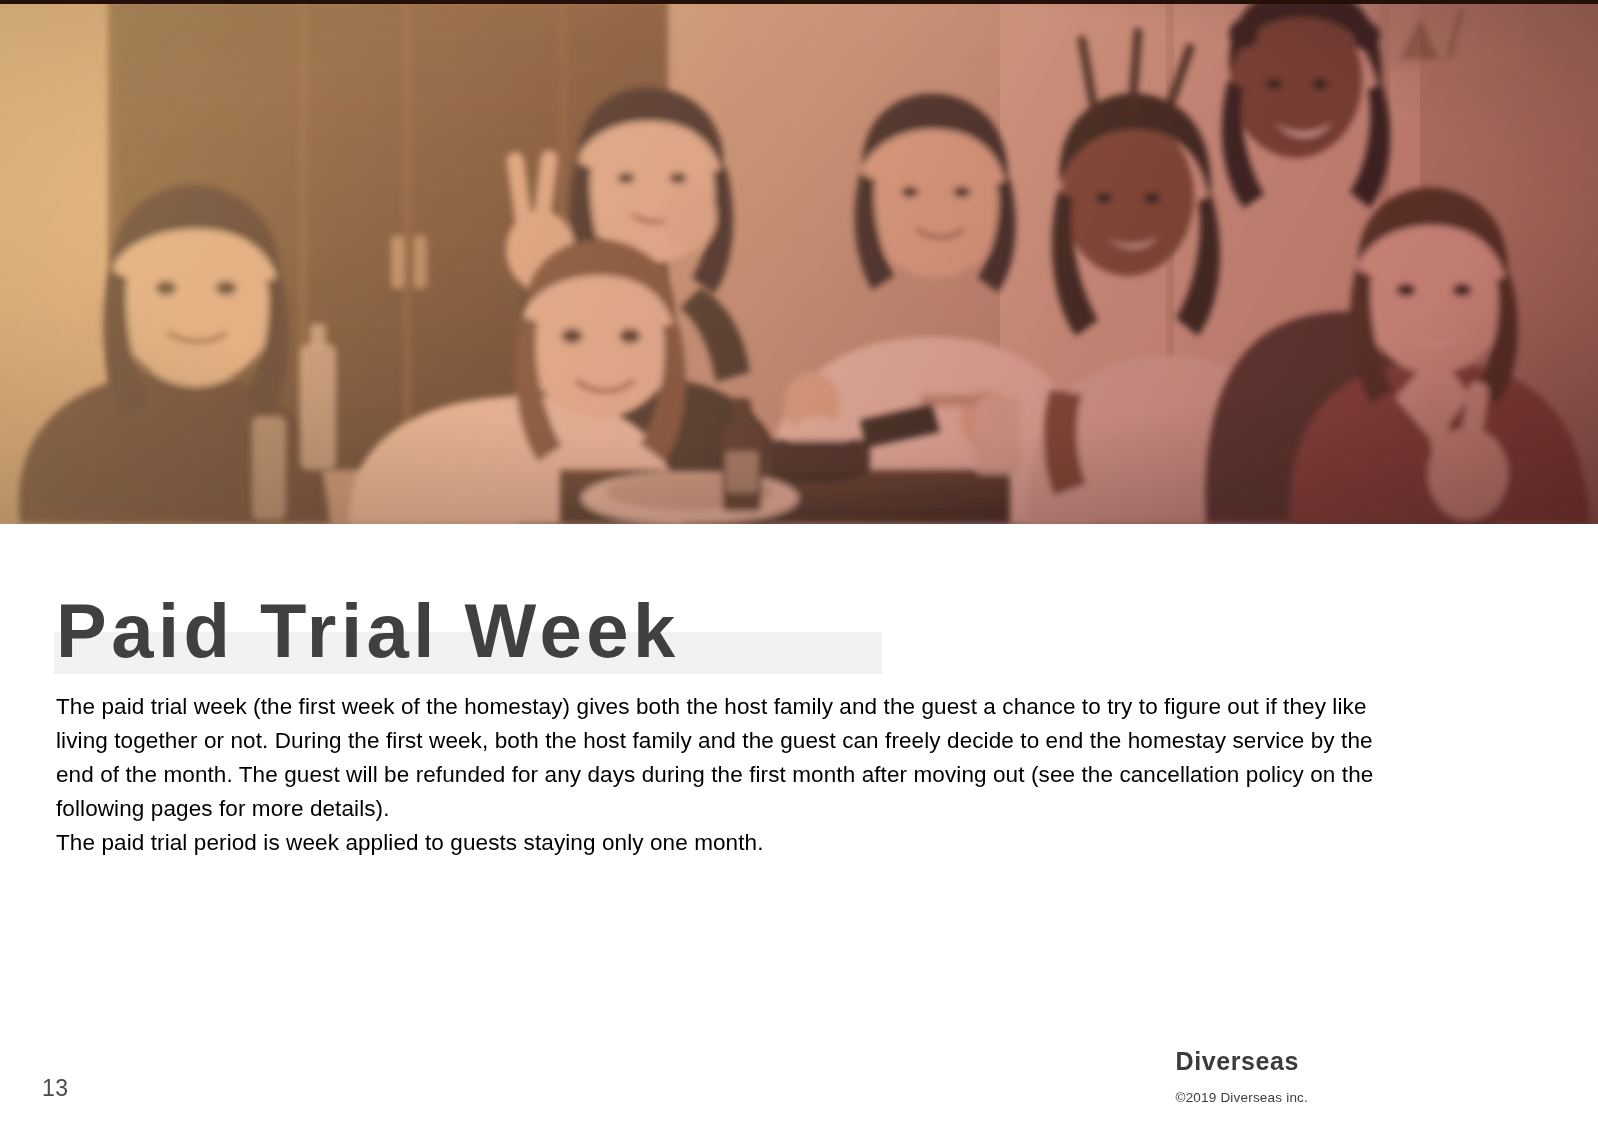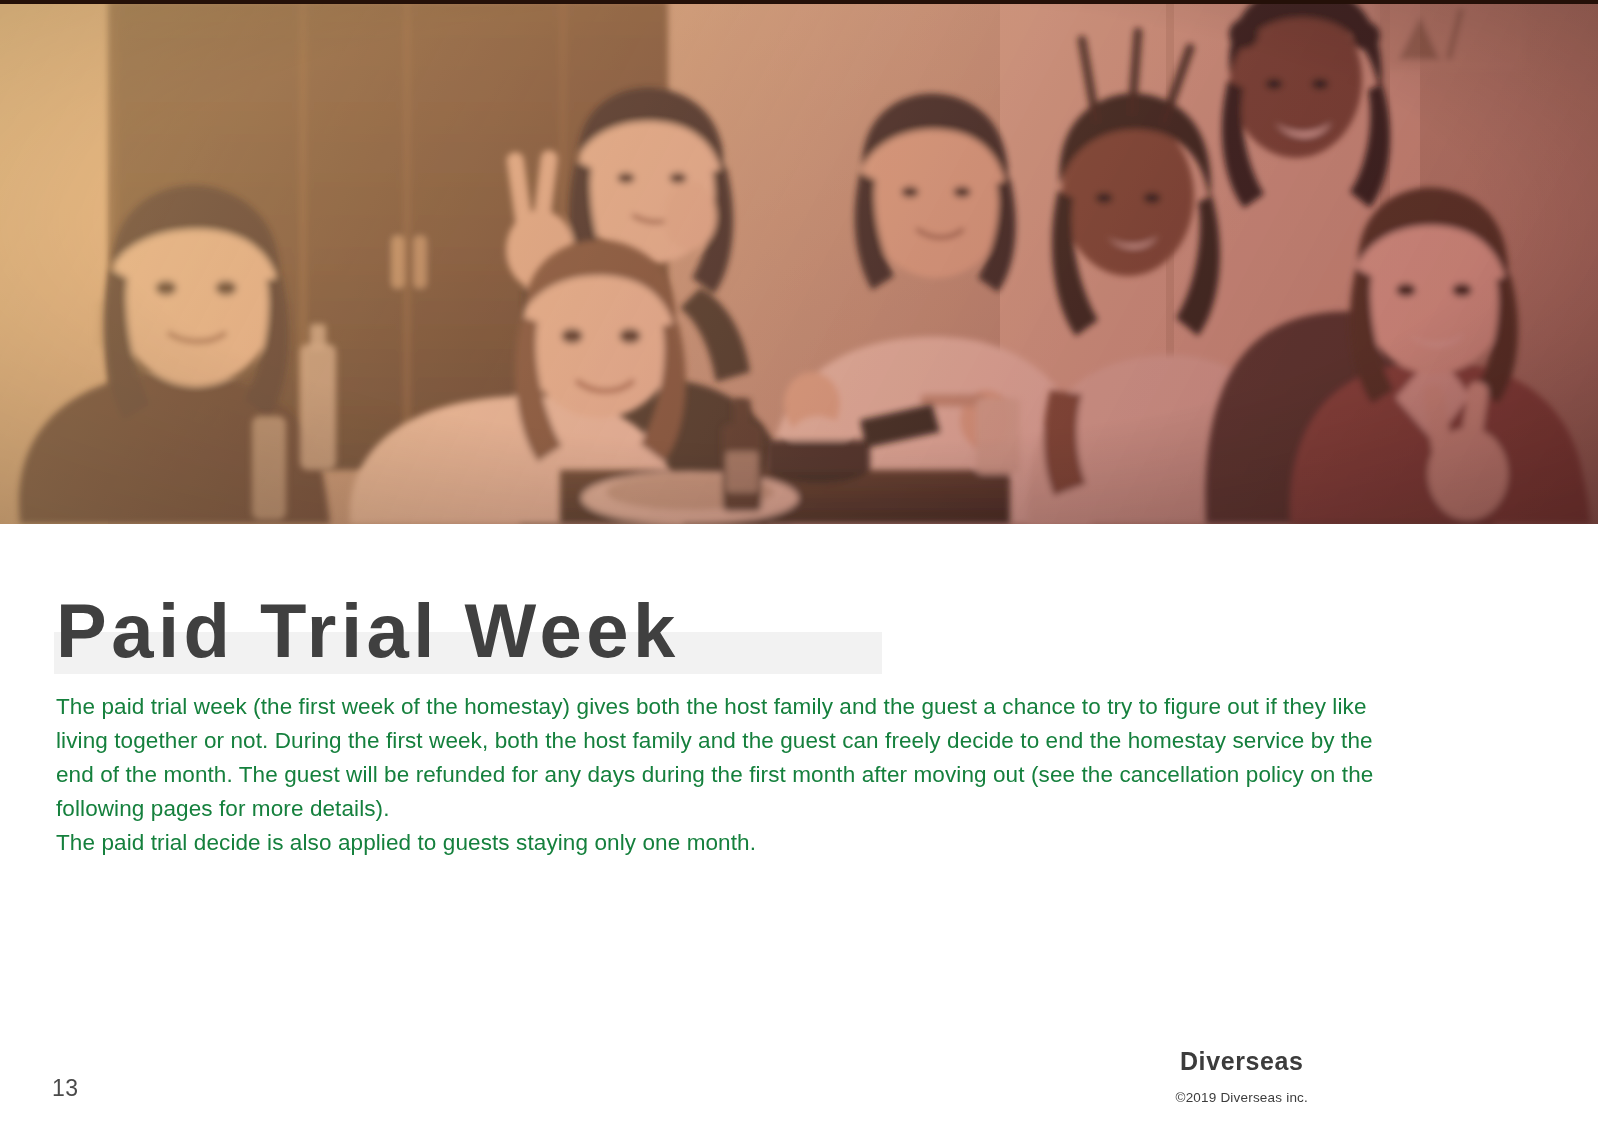--- a/index.html
+++ b/index.html
@@ -110,43 +110,43 @@
     white-space: nowrap;
   }
 
   .body-copy {
     position: absolute;
     left: 56px;
     top: 166px;
     width: 1330px;
     font-size: 22.5px;
     line-height: 34px;
-    color: #15803d;
+    color: #000000;
     letter-spacing: 0.1px;
   }
   .body-copy p {
     margin: 0;
   }
 
   
   .page-number {
     position: absolute;
-    left: 52px;
+    left: 42px;
     bottom: 28px;
     font-size: 23px;
     color: #4a4a4a;
     letter-spacing: 0.5px;
     margin-top: 24px;
   }
 
   .brand {
     position: absolute;
     right: 20px;
     bottom: 24px;
-    text-align: center;
+    text-align: left;
   }
   .brand-name {
     font-size: 25px;
     font-weight: 700;
     color: #3c3c3c;
     letter-spacing: 0.6px;
     line-height: 26px;
   }
   .brand-copy {
     font-size: 13.5px;
@@ -366,21 +366,21 @@
 
   <div class="content">
 
     <div class="title-wrap">
       <div class="title-hl"></div>
       <h1 class="page-title">Paid Trial Week</h1>
     </div>
 
     <div class="body-copy">
       <p>The paid trial week (the first week of the homestay) gives both the host family and the guest a chance to try to figure out if they like living together or not. During the first week, both the host family and the guest can freely decide to end the homestay service by the end of the month. The guest will be refunded for any days during the first month after moving out (see the cancellation policy on the following pages for more details).</p>
-      <p>The paid trial decide is also applied to guests staying only one month.</p>
+      <p>The paid trial period is week applied to guests staying only one month.</p>
     </div>
 
     <div class="page-number">13</div>
 
     <div class="brand">
       <div class="brand-name">Diverseas</div>
       <div class="brand-copy">©2019 Diverseas inc.</div>
     </div>
 
   </div>

